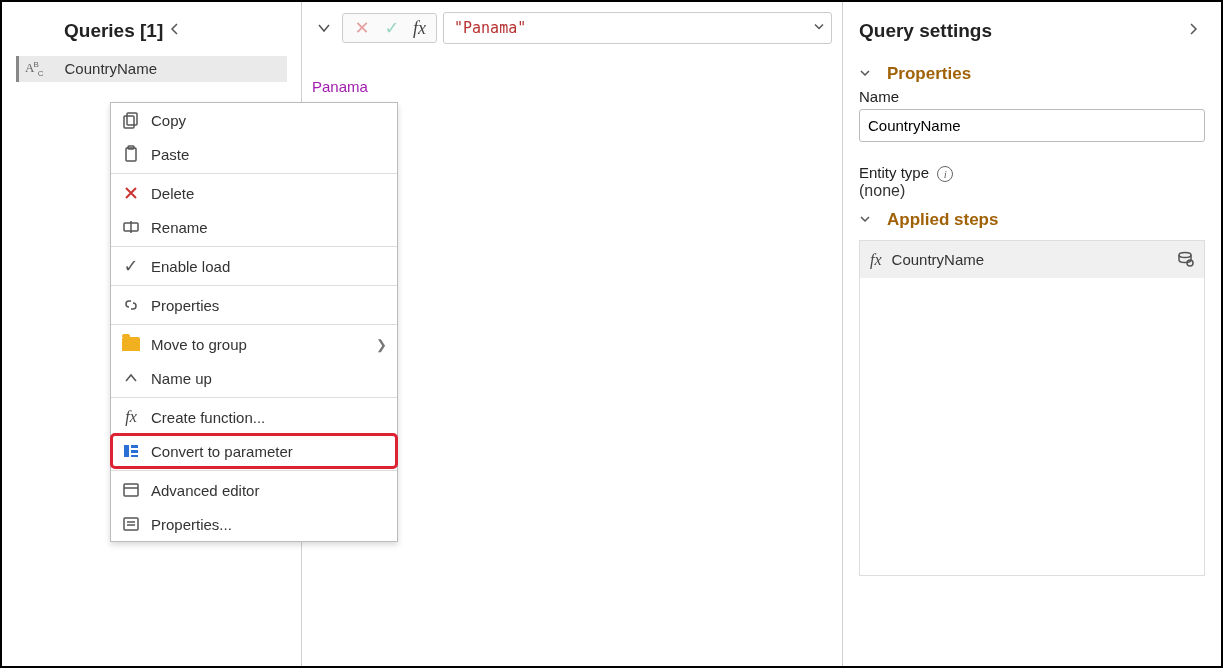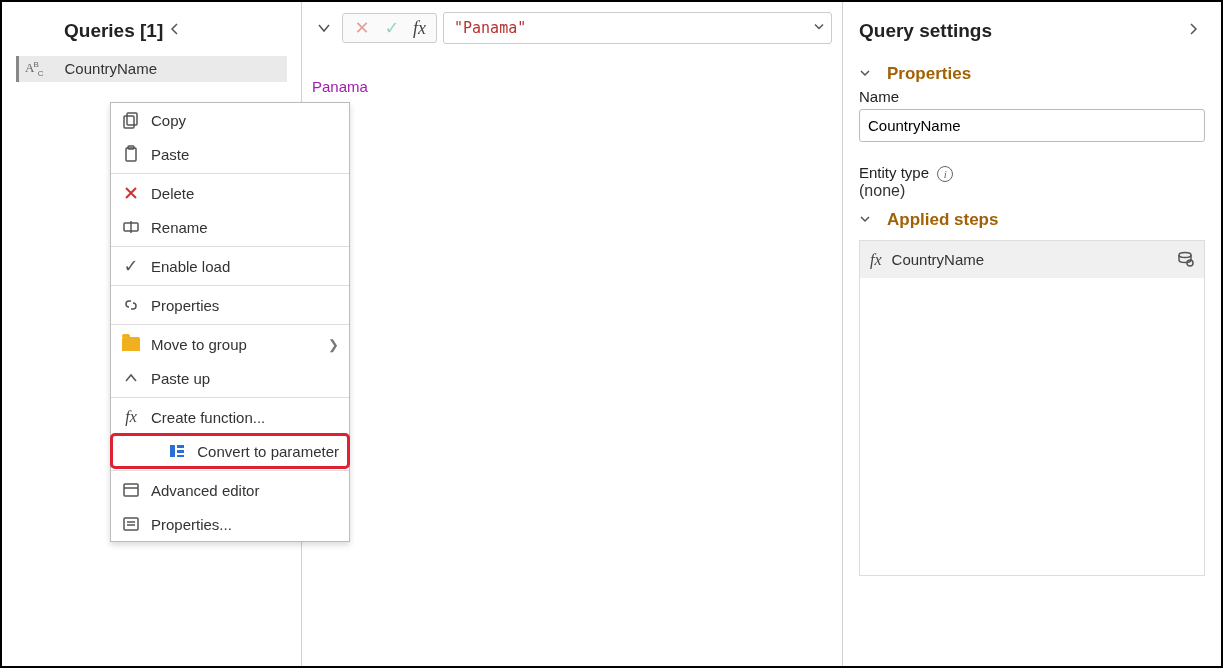--- a/index.html
+++ b/index.html
@@ -37,42 +37,42 @@
       color: #333;
     }
     .abc-icon {
       font-family: serif; font-size: 13px; color: #666; letter-spacing: -1px;
     }
 
     
     .context-menu {
       position: absolute;
       left: 108px; top: 100px;
-      width: 240px;
+      width: 288px;
       background: #fff;
       border: 1px solid #bcbcbc;
       box-shadow: 0 3px 6px rgba(0,0,0,0.15);
       z-index: 10;
     }
     .menu-item {
       display: flex; align-items: center; gap: 10px;
       padding: 6px 10px;
       font-size: 15px;
       color: #333;
       cursor: pointer;
       min-height: 34px;
     }
     .menu-icon {
       width: 20px; height: 20px; flex-shrink: 0;
       display: flex; align-items: center; justify-content: center;
     }
     .menu-sep { height: 1px; background: #ddd; margin: 2px 0; }
     .menu-item .arrow { margin-left: auto; color: #777; font-size: 13px; }
     .menu-item.highlighted {
-      outline: 3px solid #d23; outline-offset: -2px; border-radius: 4px; justify-content: flex-end;
+      outline: 3px solid #d23; outline-offset: -2px; border-radius: 4px;
     }
     .check-mark { color: #555; font-size: 18px; }
     .folder-ico { width:18px; height:14px; background:#f0b020; border-radius:2px 2px 0 0; position:relative; }
     .folder-ico:before { content:""; position:absolute; top:-3px; left:0; width:8px; height:3px; background:#f0b020; border-radius:2px 2px 0 0;}
     .svg-ico { stroke:#555; fill:none; stroke-width:1.5; }
 
     
     .main-pane {
       flex: 1;
       border-right: 1px solid #d0d0d0;
@@ -249,21 +249,21 @@
       </span>
     <span>Move to group</span>
     <span class="arrow">❯</span>
   </div>
   <div class="menu-item">
     <span class="menu-icon">
         <svg width="16" height="16" viewBox="0 0 16 16">
           <path d="M3 11 L8 5 L13 11" class="svg-ico"></path>
         </svg>
       </span>
-    <span>Paste up</span>
+    <span>Name up</span>
   </div>
   <div class="menu-sep"></div>
   <div class="menu-item">
     <span class="menu-icon">
         <span style="font-style:italic;font-family:'Times New Roman',serif;font-size:16px;color:#444">fx</span>
       </span>
     <span>Create function...</span>
   </div>
   <div class="menu-item highlighted">
     <span class="menu-icon">

